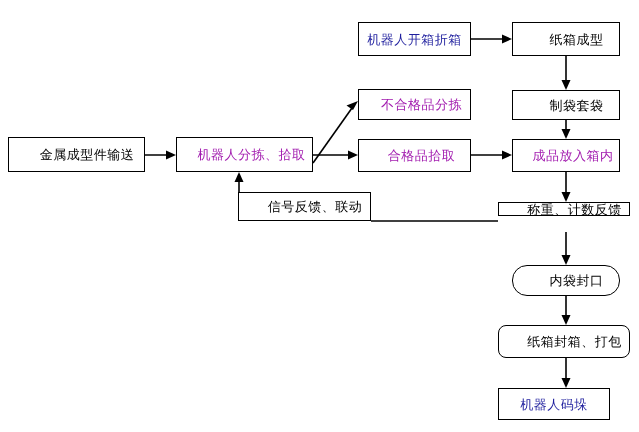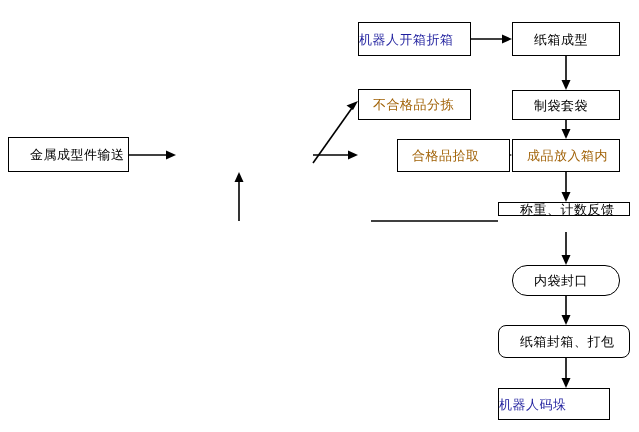--- a/index.html
+++ b/index.html
@@ -15,29 +15,29 @@
     font-family: "DejaVu Sans", "Liberation Sans", sans-serif;
     overflow: hidden;
   }
   .node {
     position: absolute;
     box-sizing: border-box;
     border: 1px solid #000000;
     background: #ffffff;
     display: flex;
     align-items: center;
-    justify-content: flex-start;
+    justify-content: center;
     font-size: 13px;
     line-height: 1;
     letter-spacing: 0.5px;
     white-space: nowrap;
     color: #000000;
     z-index: 2;
   }
-  .node.red   { color: #a16207; padding-left: 14px; }
+  .node.red   { color: #a21caf; padding-left: 14px; }
   .node.blue  { color: #1f1f9e; }
   .node.black { color: #000000; padding-left: 21px; }
 
   svg#edges {
     position: absolute;
     left: 0;
     top: 0;
     width: 639px;
     height: 432px;
     z-index: 1;
@@ -115,49 +115,55 @@
       <line x1="566" y1="296" x2="566" y2="317"></line>
       <polygon class="head" points="566,325 561.5,315 570.5,315"></polygon>
     </g>
 
     <g>
       <line x1="566" y1="358" x2="566" y2="380"></line>
       <polygon class="head" points="566,388 561.5,378 570.5,378"></polygon>
     </g>
   </svg>
 
-  <div class="node black" style="left:8px; top:137px; width:121px; height:35px;">
+  <div class="node black" style="left:8px; top:137px; width:137px; height:35px;">
     <span>金属成型件输送</span>
   </div>
 
+  <div class="node red" style="left:176px; top:137px; width:137px; height:35px;">
+    <span>机器人分拣、拾取</span>
+  </div>
 
   <div class="node red" style="left:358px; top:89px; width:113px; height:31px;">
     <span>不合格品分拣</span>
   </div>
 
-  <div class="node red" style="left:358px; top:139px; width:113px; height:33px;margin-left:39px;">
+  <div class="node red" style="left:358px; top:139px; width:113px; height:33px;">
     <span>合格品拾取</span>
   </div>
 
   <div class="node blue" style="left:358px; top:22px; width:113px; height:34px;">
     <span>机器人开箱折箱</span>
   </div>
 
   <div class="node black" style="left:512px; top:22px; width:108px; height:34px;">
     <span>纸箱成型</span>
   </div>
 
   <div class="node red" style="left:512px; top:139px; width:108px; height:33px;">
     <span>成品放入箱内</span>
   </div>
 
   <div class="node black" style="left:512px; top:90px; width:108px; height:30px;">
     <span>制袋套袋</span>
   </div>
 
+  <div class="node black" style="left:238px; top:192px; width:133px; height:29px;">
+    <span>信号反馈、联动</span>
+  </div>
 
   <div class="node black" style="left:498px; top:202px; width:132px; height:14px;">
     <span>称重、计数反馈</span>
   </div>
 
   <div class="node black" style="left:512px; top:265px; width:108px; height:31px;border-radius:15px;">
     <span>内袋封口</span>
   </div>
 
   <div class="node black" style="left:498px; top:325px; width:132px; height:33px;border-radius:8px;">

